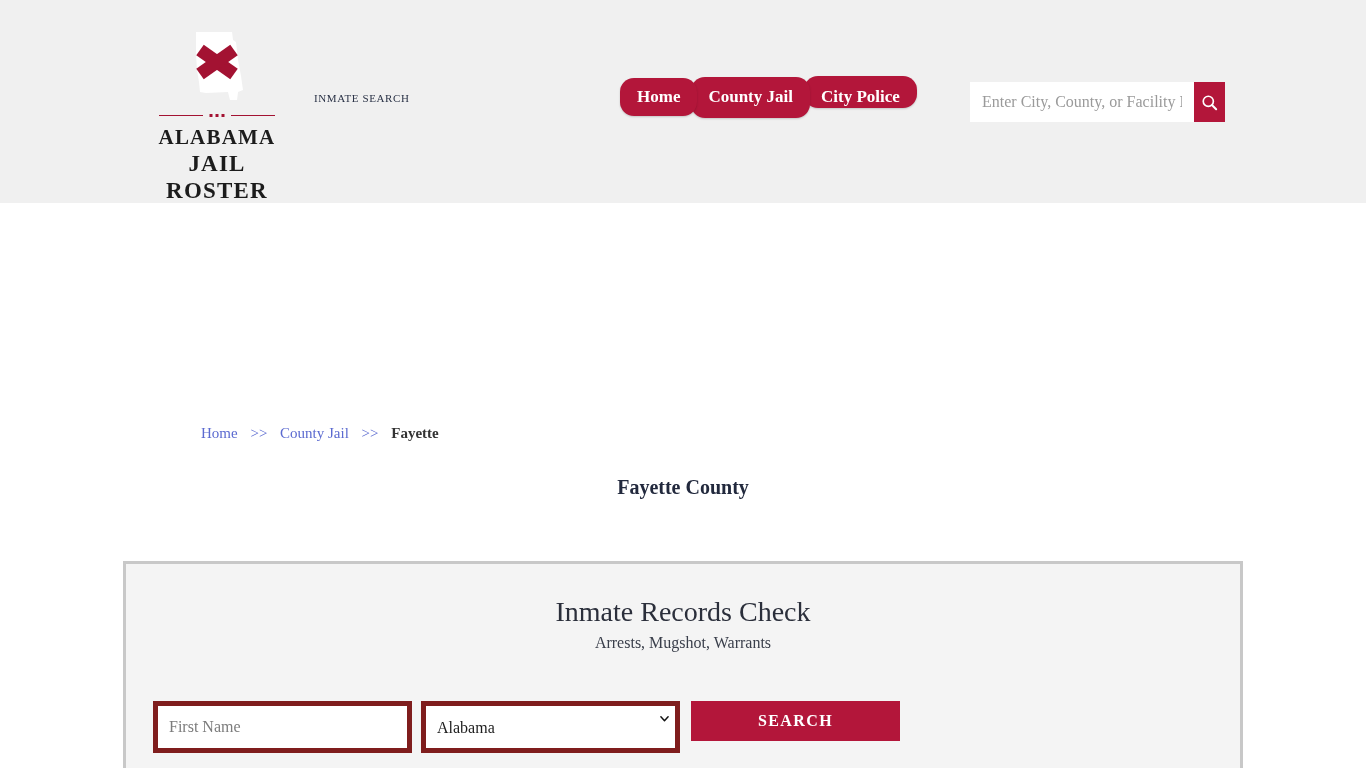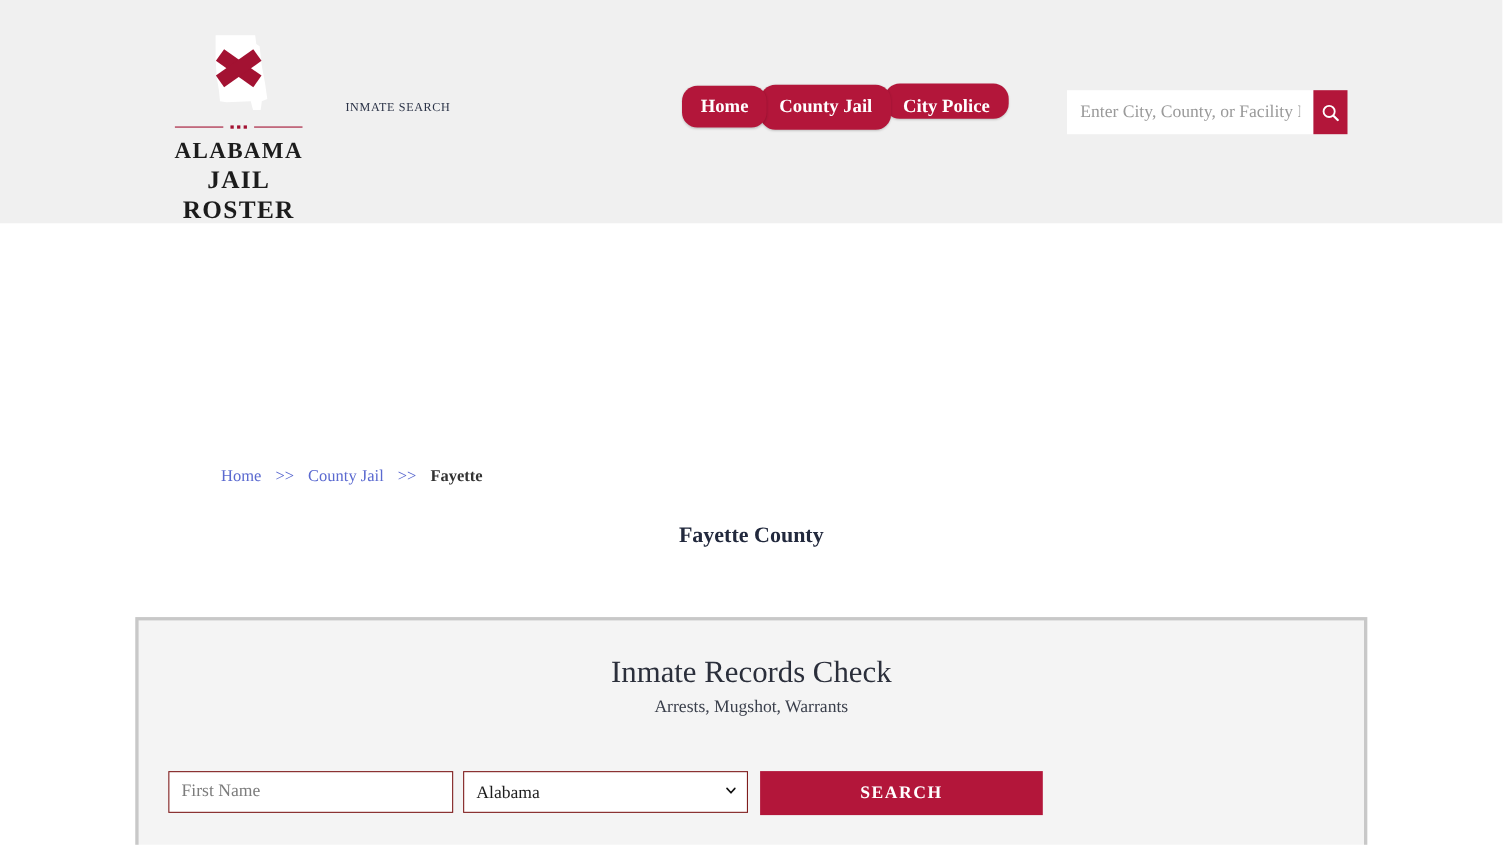--- a/index.html
+++ b/index.html
@@ -214,22 +214,22 @@
   }
   .form-row {
     position: absolute;
     left: 27px;
     top: 137px;
     width: 1064px;
     display: flex;
     align-items: flex-start;
   }
   .fld {
-    height: 38px;
-    border: 1px solid #7f1d1d;
+    height: 52px;
+    border: 5px solid #7f1d1d;
     background: #ffffff;
     font-size: 16px;
     padding: 0 11px;
     color: #555;
     outline: none;
     font-family: "Liberation Serif", "DejaVu Serif", serif;
   }
   .fld::placeholder { color: #7c7c7c; }
   .fld.first { width: 259px; margin-right: 9px; }
   .fld.last  { width: 259px; margin-right: 9px; }
@@ -245,21 +245,21 @@
     cursor: pointer;
     color: #1c1c1c;
   }
   .selwrap .chev {
     position: absolute;
     right: 11px; top: 13px;
     width: 9px; height: 9px;
     pointer-events: none;
   }
   .search-btn {
-    width: 257px;
+    width: 209px;
     height: 40px;
     background: #b3163a;
     color: #fff;
     border: none;
     font-size: 16px;
     letter-spacing: 1.4px;
     font-weight: bold;
     font-family: "Liberation Serif", "DejaVu Serif", serif;
     cursor: pointer;
   }

